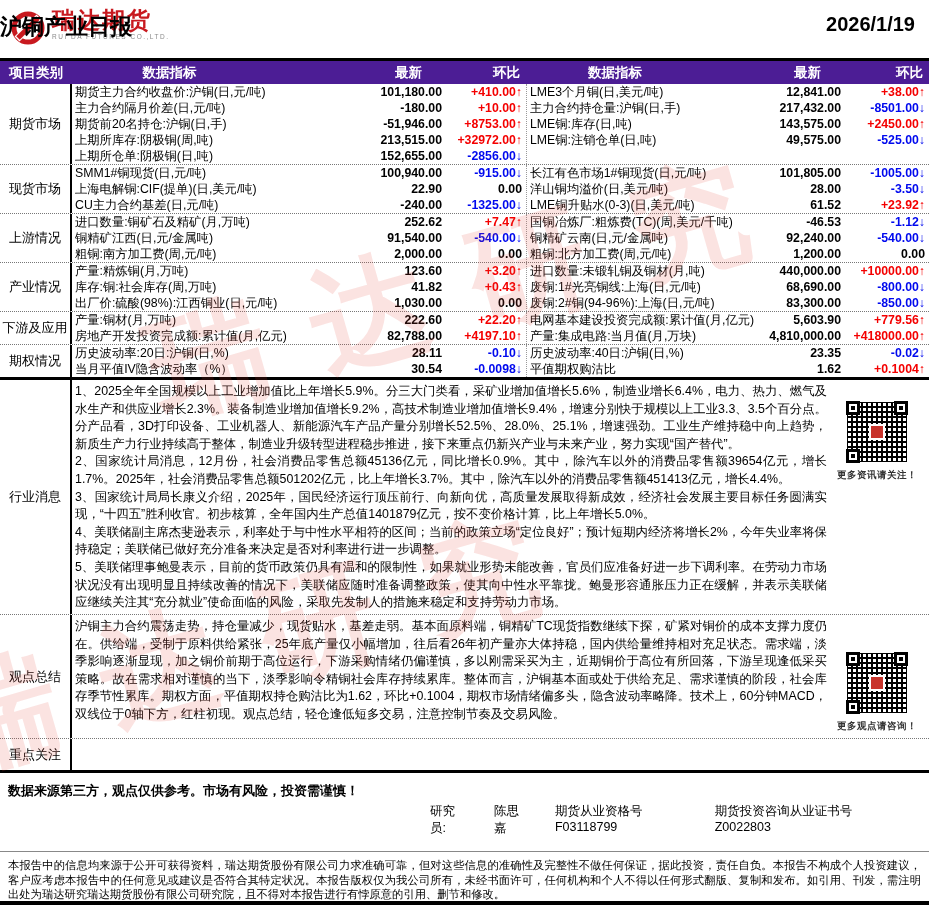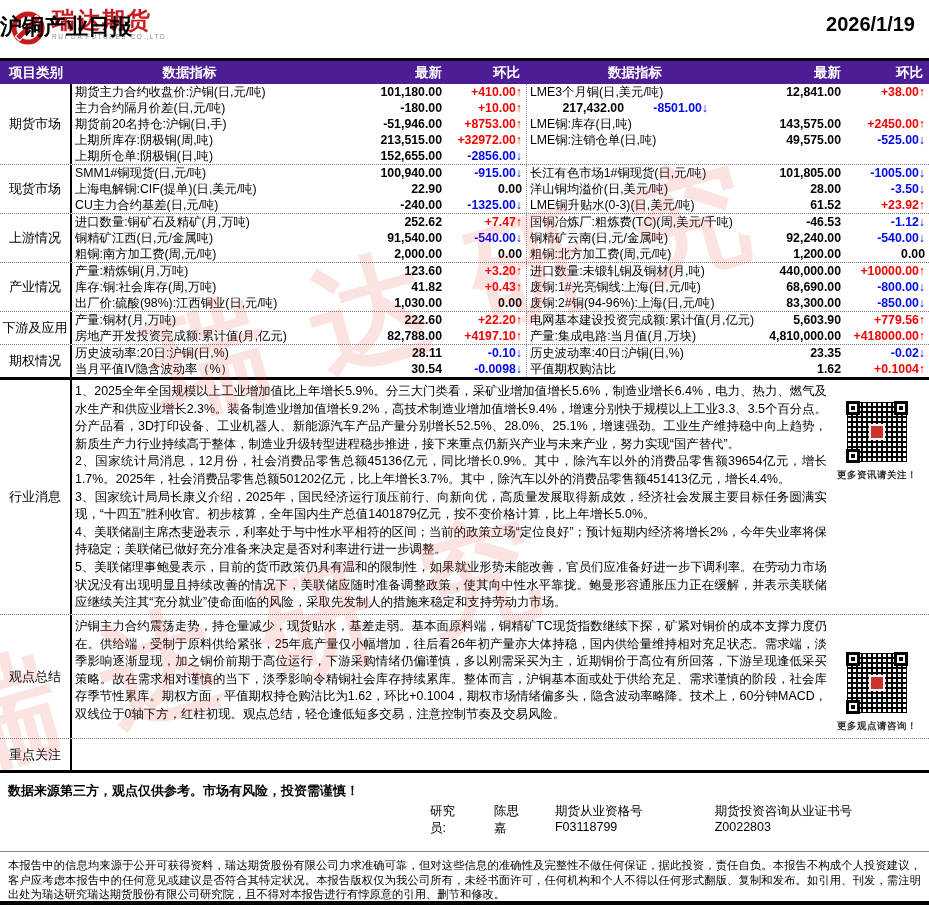--- a/index.html
+++ b/index.html
@@ -14,21 +14,21 @@
   .brand-txt { margin-left:4px; }
   .brand-name { color:#c8191f; font-size:23px; font-weight:bold; letter-spacing:2px; line-height:26px; }
   .brand-sub { color:#8a8a8a; font-size:6.5px; letter-spacing:1.5px; }
   .rpt-title { position:absolute; left:0; right:0; top:12px; font-size:22px; font-weight:bold; }
   .rpt-date { position:absolute; right:14px; top:13px; font-size:20px; font-weight:bold; }
 
   
   .table-wrap { border-top:3px solid #000; position:relative; }
   .thead { display:flex; background:#4c1d95; color:#fff; font-weight:bold; font-size:13.5px; height:23px; align-items:center; }
   .thead .c-cat { width:72px; text-align:center; }
-  .thead .half { display:flex; }
+  .thead .half { display:flex;gap:20px; }
   .thead .h-ind { flex:1; text-align:center; }
   .thead .h-val { text-align:right; }
   .thead .h-chg { text-align:right; padding-right:6px; }
 
   .half.left { width:454px; }
   .half.right { width:403px; border-left:1px dotted #999; }
   .left .val { width:135px; } .left .chg { width:84px; }
   .right .val { width:97px; } .right .chg { width:88px; }
 
   .section { display:flex; }
@@ -149,20 +149,21 @@
               <div class="chg down">-2856.00↓</div>
             </div>
           </div>
           <div class="half right rows">
             <div class="trow">
               <div class="ind">LME3个月铜(日,美元/吨)</div>
               <div class="val">12,841.00</div>
               <div class="chg up">+38.00↑</div>
             </div>
             <div class="trow">
+              <div class="ind">主力合约持仓量:沪铜(日,手)</div>
               <div class="val">217,432.00</div>
               <div class="chg down">-8501.00↓</div>
             </div>
             <div class="trow">
               <div class="ind">LME铜:库存(日,吨)</div>
               <div class="val">143,575.00</div>
               <div class="chg up">+2450.00↑</div>
             </div>
             <div class="trow">
               <div class="ind">LME铜:注销仓单(日,吨)</div>

